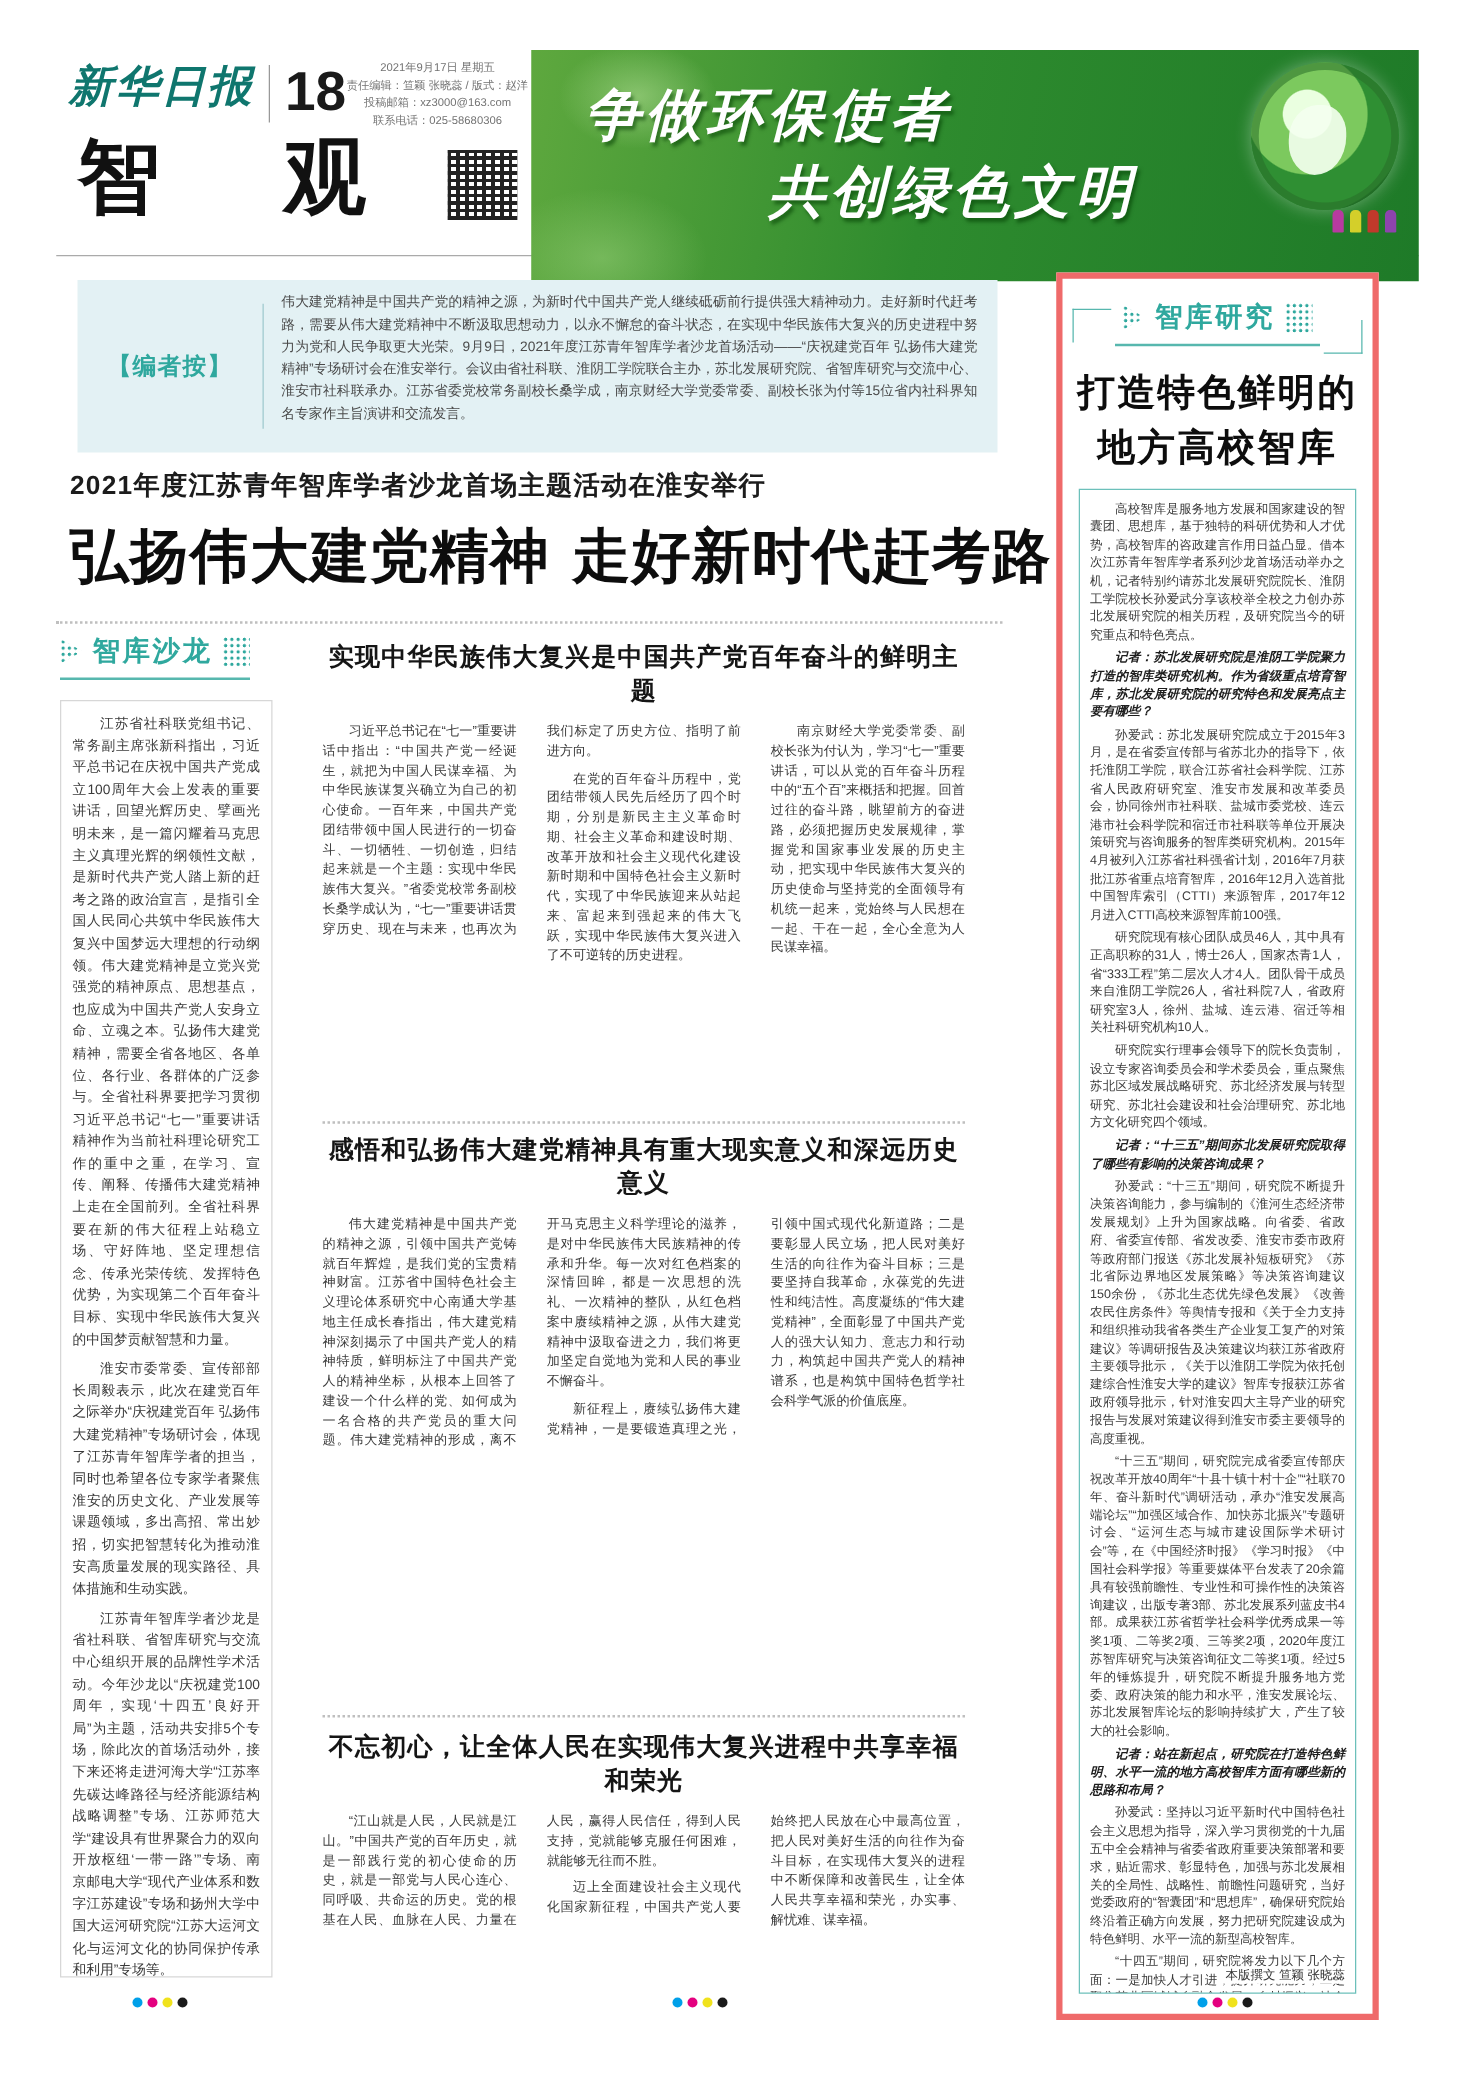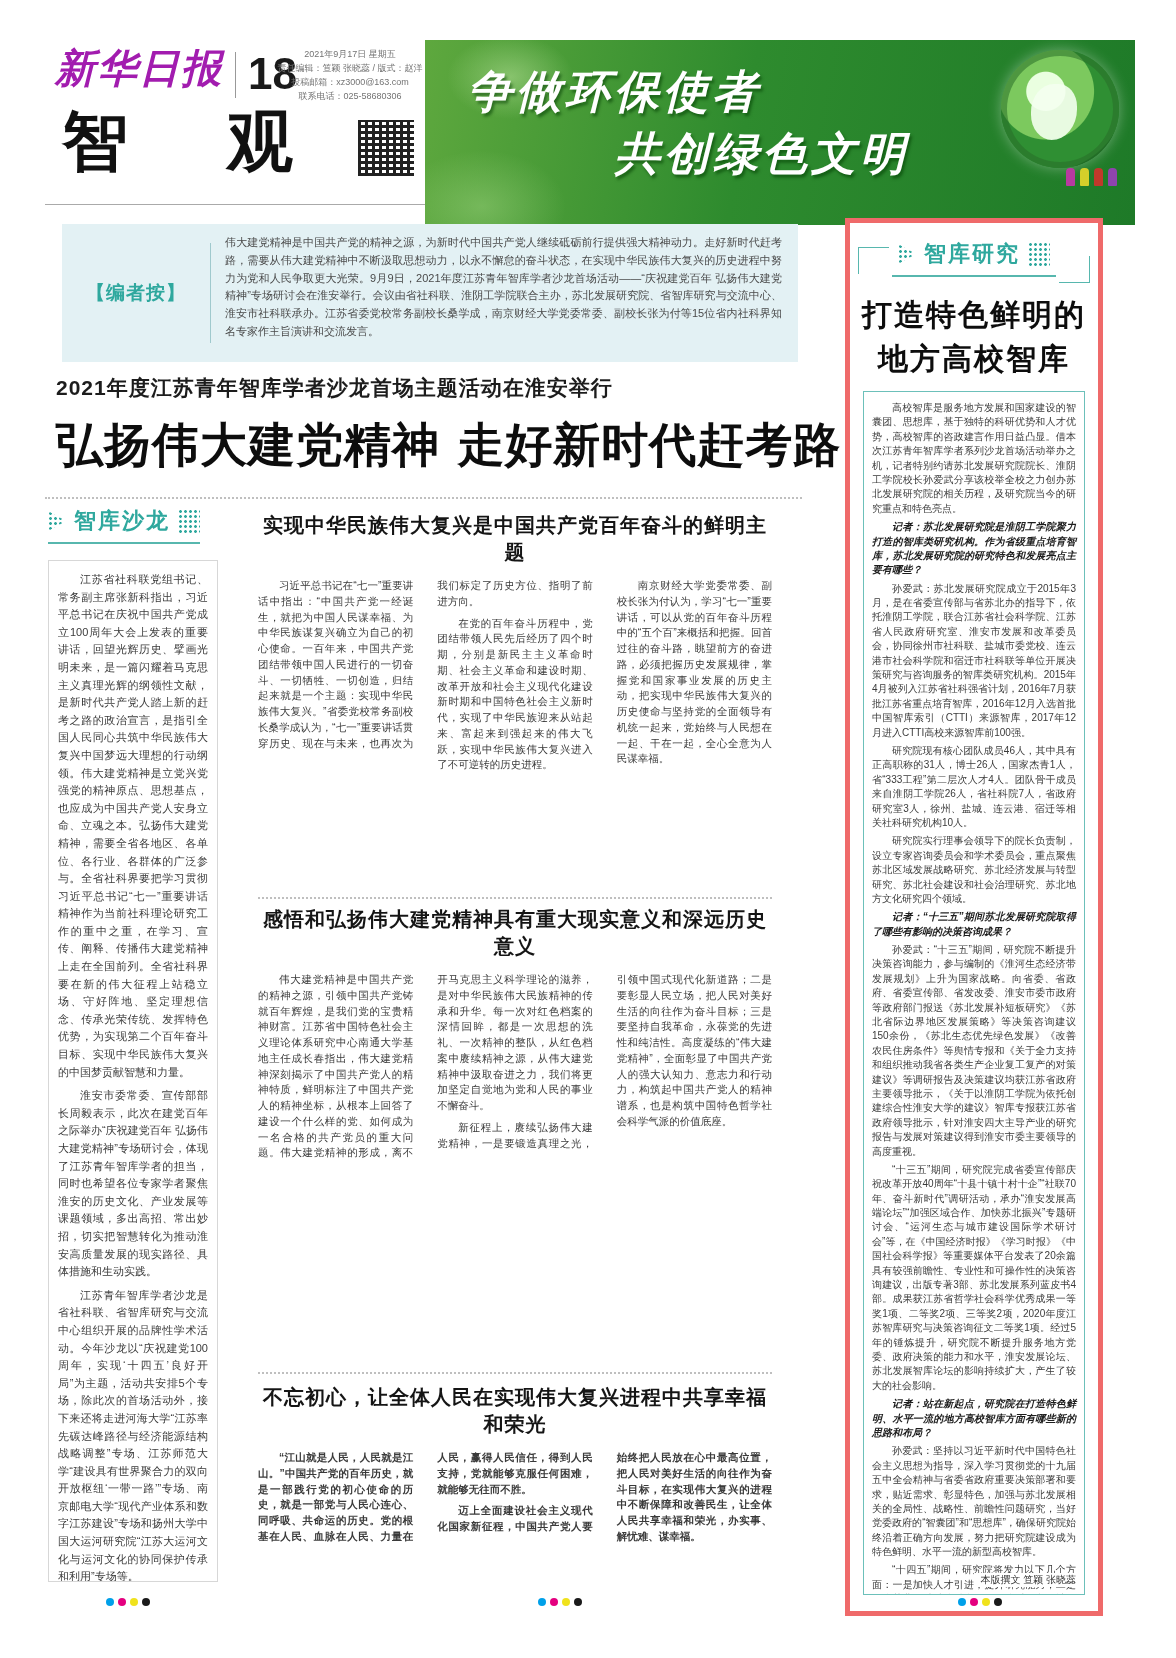--- a/index.html
+++ b/index.html
@@ -2,22 +2,22 @@
 <html><head>
 <meta charset="utf-8">
 <style>
   * { margin:0; padding:0; box-sizing:border-box; }
   html,body { background:#fff; }
   body { width:1176px; height:1658px; position:relative; overflow:hidden;
          font-family:"Liberation Sans","DejaVu Sans",sans-serif; color:#333; }
 
   
   .masthead { position:absolute; left:55px; top:52px; display:flex; align-items:flex-start; }
-  .paper-logo { font-family:Liberation Mono, monospace; font-weight:bold; font-style:italic;
-                font-size:40px; color:#a21caf; letter-spacing:2px; line-height:1; }
+  .paper-logo { font-family:Liberation Sans, sans-serif; font-weight:bold; font-style:italic;
+                font-size:35px; color:#0f766e; letter-spacing:2px; line-height:1; }
   .mast-div { width:1px; height:46px; background:#999; margin:0 12px; }
   .page-no { font-size:44px; font-weight:bold; color:#1a1a1a; line-height:1; }
   .section-title { position:absolute; left:62px; top:108px; font-family:"DejaVu Serif",serif;
                    font-weight:900; font-size:66px; color:#111; letter-spacing:38px; line-height:1; }
   .pub-info { position:absolute; left:270px; top:48px; width:160px; font-size:9px;
               color:#737373; text-align:center; line-height:1.55; }
   .qr { position:absolute; left:358px; top:120px; width:56px; height:56px;
         background:
           repeating-linear-gradient(0deg,#222 0 3px,transparent 3px 6px),
           repeating-linear-gradient(90deg,#222 0 3px,#fff 3px 7px);
@@ -82,21 +82,21 @@
   .article { position:absolute; left:258px; width:514px; }
   .article h2 { text-align:center; font-size:20px; font-weight:900; color:#151515;
                 letter-spacing:1px; margin-bottom:12px; font-family:"DejaVu Serif",serif; }
   .cols { column-count:3; column-gap:24px; font-size:10.5px; line-height:1.5;
           text-align:justify; color:#3a3a3a; overflow:hidden; }
   .cols p { text-indent:2em; margin-bottom:6px; }
   .a1 { top:512px; } .a1 .cols { height:330px; }
   .dot-a1 { left:258px; top:897px; width:514px; }
   .a2 { top:906px; } .a2 .cols { height:418px; }
   .dot-a2 { left:258px; top:1372px; width:514px; }
-  .a3 { top:1384px; } .a3 .cols { height:158px;font-weight:bold; }
+  .a3 { top:1384px; } .a3 .cols { height:158px; }
 
   
   .redbox { position:absolute; left:845px; top:218px; width:258px; height:1398px;
             border:5px solid #ef6a6a; background:#fff; }
   .tt-badge-row { position:absolute; left:0; right:0; top:16px; display:flex;
                   justify-content:center; }
   .tt-badge-wrap { position:relative; padding:0 6px 6px; border-bottom:2px solid #57b7ae; }
   .tt-badge-wrap::before { content:""; position:absolute; left:-34px; top:8px; width:30px; height:26px;
                            border-left:1px solid #57b7ae; border-top:1px solid #57b7ae; }
   .tt-badge-wrap::after { content:""; position:absolute; right:-34px; bottom:-8px; width:30px; height:26px;

